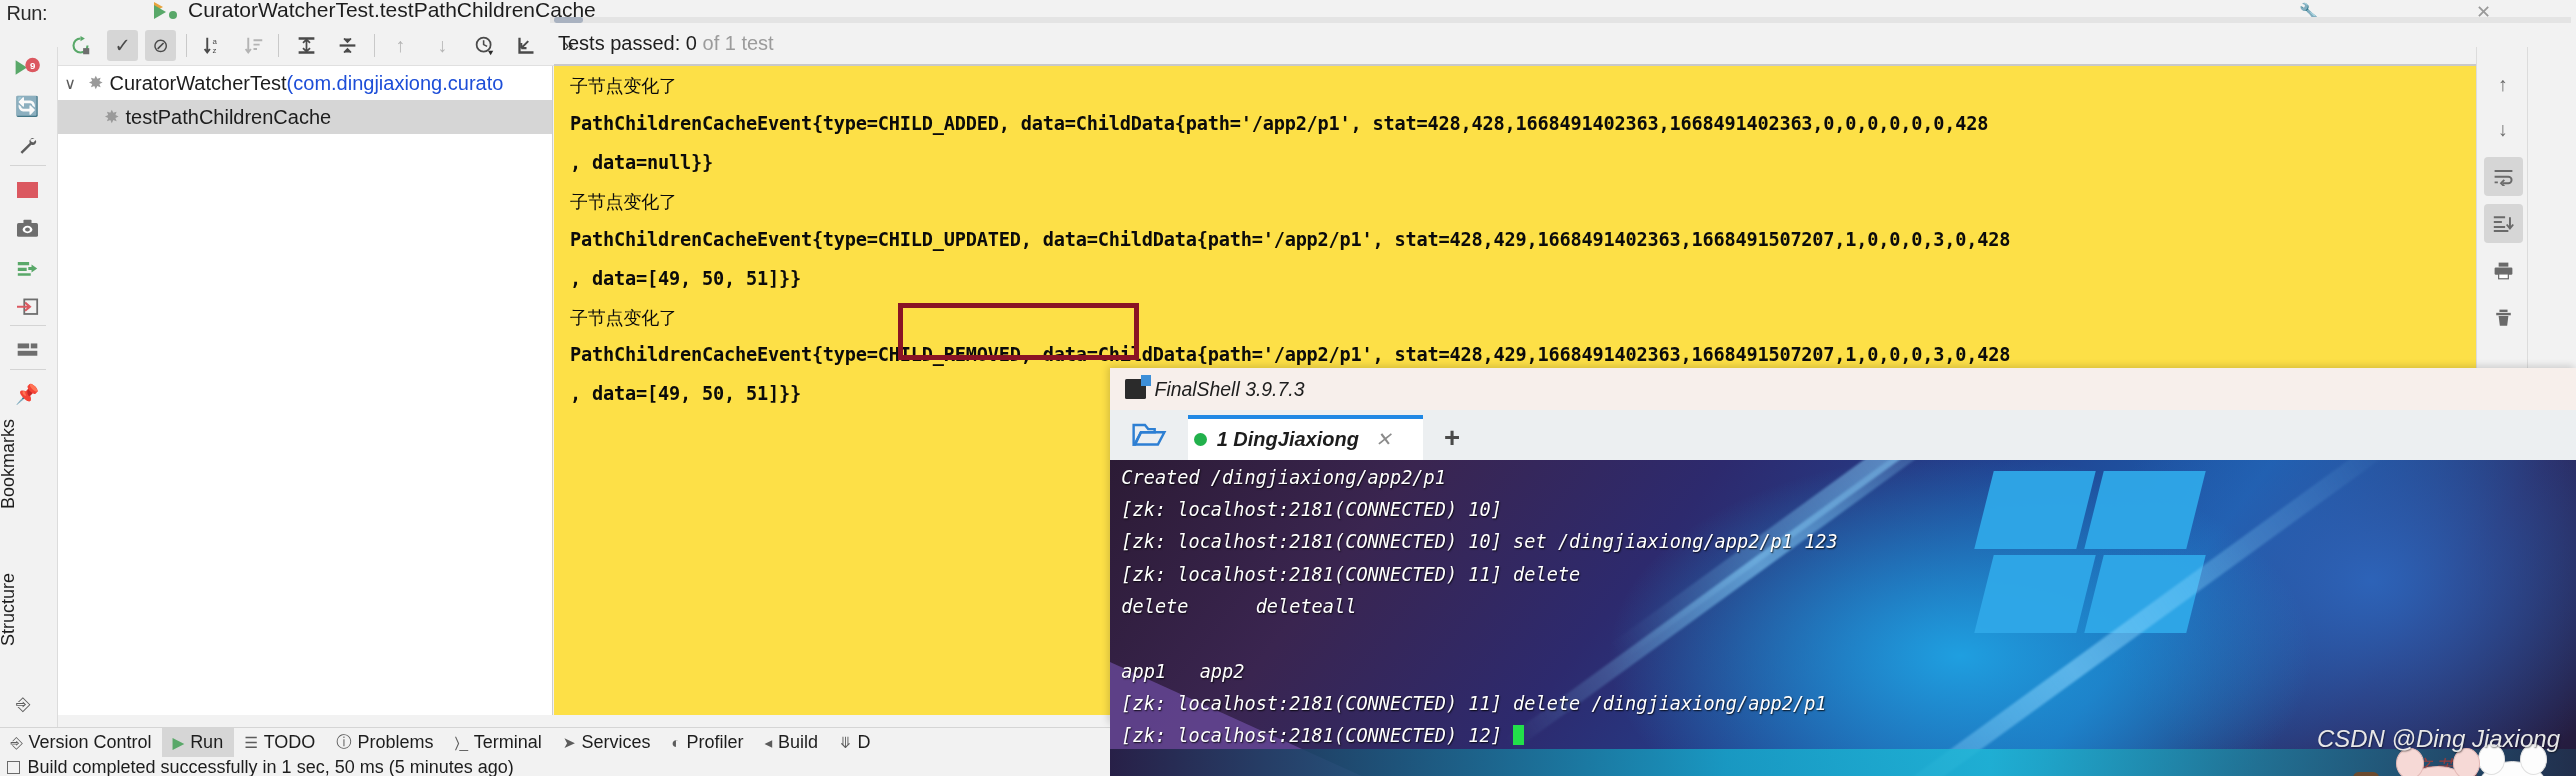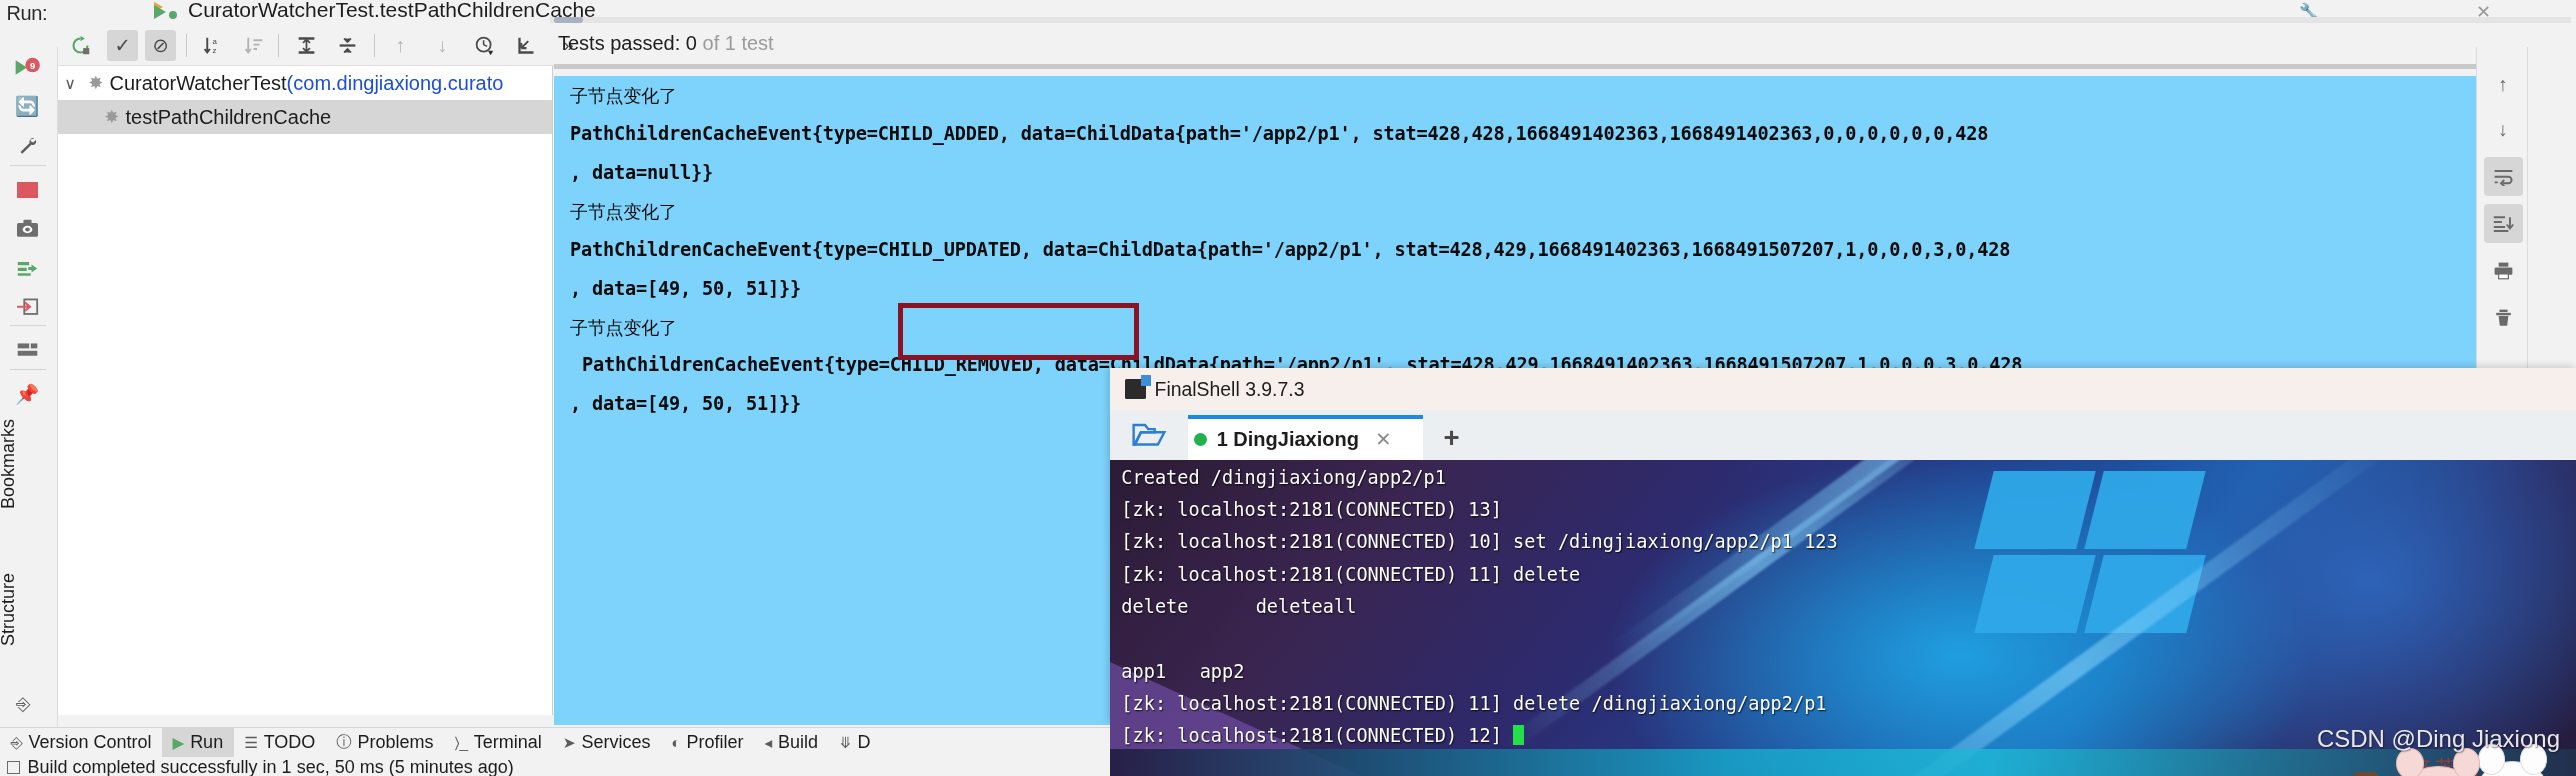--- a/index.html
+++ b/index.html
@@ -127,22 +127,22 @@
     font-size: 16px; color: #5c5c5c;
   }
   .spinner-ico {
     display: inline-block; width: 27.5px; text-align: center;
     font-size: 18px; color: #9a9a9a;
   }
   .pkg { color: #1d4ed8; }
 
   
   .console {
-    position: absolute; left: 554px; top: 76px; width: 1922px; height: 649px;
-    background: #7dd3fc; overflow: hidden;
+    position: absolute; left: 554px; top: 66px; width: 1922px; height: 649px;
+    background: #fde047; overflow: hidden;
   }
   .console-top-edge {
     position: absolute; left: 554px; top: 64px; width: 1922px; height: 4.9px;
     background: #c9c9c9;
   }
   .cline {
     position: absolute; left: 16px; white-space: pre;
     font-family: "DejaVu Sans Mono", monospace;
     font-size: 18.6px; color: #0b0b0b; font-weight: 700;
     letter-spacing: -0.2px;
@@ -197,20 +197,21 @@
   .status-text { font-size: 18px; color: #1d1d1d; white-space: nowrap; }
   .status-sq {
     width: 13px; height: 13px; border: 1.6px solid #6a6a6a;
   }
 
   
   .fshell {
     position: absolute; left: 1110px; top: 368px; width: 1466px; height: 357px;
     background: #f7efeb; z-index: 20;
     box-shadow: -2.4px -2.4px 7.3px rgba(0,0,0,0.16);
+    font-style: italic;
   }
   .fshell-title {
     position: absolute; left: 0; top: 0; width: 1466px; height: 42px;
     display: flex; align-items: center; gap: 9px; padding-left: 14.6px;
     background: #f7efeb;
   }
   .fshell-ico {
     width: 21px; height: 19.4px; background: #2b2b2b; position: relative;
     border-radius: 1.6px; flex: 0 0 auto;
   }
@@ -467,21 +468,21 @@
 
   <div class="console-top-edge"></div>
   <div class="console">
     <div class="cline cn" style="top:8px;">子节点变化了</div>
     <div class="cline" style="top:47px;">PathChildrenCacheEvent{type=CHILD_ADDED, data=ChildData{path='/app2/p1', stat=428,428,1668491402363,1668491402363,0,0,0,0,0,0,428</div>
     <div class="cline" style="top:86px;">, data=null}}</div>
     <div class="cline cn" style="top:124px;">子节点变化了</div>
     <div class="cline" style="top:163px;">PathChildrenCacheEvent{type=CHILD_UPDATED, data=ChildData{path='/app2/p1', stat=428,429,1668491402363,1668491507207,1,0,0,0,3,0,428</div>
     <div class="cline" style="top:202px;">, data=[49, 50, 51]}}</div>
     <div class="cline cn" style="top:240px;">子节点变化了</div>
-    <div class="cline" style="top:278px;margin-left:12px;">PathChildrenCacheEvent{type=CHILD_REMOVED, data=ChildData{path='/app2/p1', stat=428,429,1668491402363,1668491507207,1,0,0,0,3,0,428</div>
+    <div class="cline" style="top:278px;">PathChildrenCacheEvent{type=CHILD_REMOVED, data=ChildData{path='/app2/p1', stat=428,429,1668491402363,1668491507207,1,0,0,0,3,0,428</div>
     <div class="cline" style="top:317px;">, data=[49, 50, 51]}}</div>
   </div>
   <div class="annot-box"></div>
 
   <div class="right-rail">
     <div class="rrail-icon" style="top:18px;">↑</div>
     <div class="rrail-icon" style="top:63px;">↓</div>
     <div class="rrail-icon boxed" style="top:110px;">
       <svg width="23" height="19.4" viewBox="0 0 28 24">
         <path d="M3 5 h22 M3 12 h17 a4 4 0 0 1 0 8 h-7 M3 19 h4" stroke="#6a6a6a" stroke-width="2.4" fill="none"></path>
@@ -536,21 +537,21 @@
       <div class="w-shape w-d2"></div>
       <div class="w-shape w-d3"></div>
       <div class="w-shape w-d4"></div>
       <div class="w-streak s1"></div>
       <div class="w-streak s2"></div>
       <div class="w-streak s3"></div>
       <div class="purple-tri"></div>
       <div class="teal-band"></div>
 
       <div class="tline" style="top:6.5px;">Created /dingjiaxiong/app2/p1</div>
-      <div class="tline" style="top:39px;">[zk: localhost:2181(CONNECTED) 13]</div>
+      <div class="tline" style="top:39px;">[zk: localhost:2181(CONNECTED) 10]</div>
       <div class="tline" style="top:71px;">[zk: localhost:2181(CONNECTED) 10] set /dingjiaxiong/app2/p1 123</div>
       <div class="tline" style="top:104px;">[zk: localhost:2181(CONNECTED) 11] delete</div>
       <div class="tline" style="top:136px;">delete      deleteall</div>
       <div class="tline" style="top:201px;">app1   app2</div>
       <div class="tline" style="top:233px;">[zk: localhost:2181(CONNECTED) 11] delete /dingjiaxiong/app2/p1</div>
       <div class="tline" style="top:265px;"><span>[zk: localhost:2181(CONNECTED) 12] </span><span class="caret"></span></div>
 
       <div class="wm-red">辛苦啦</div>
       <div class="badges">
         <div class="badge">E</div>

